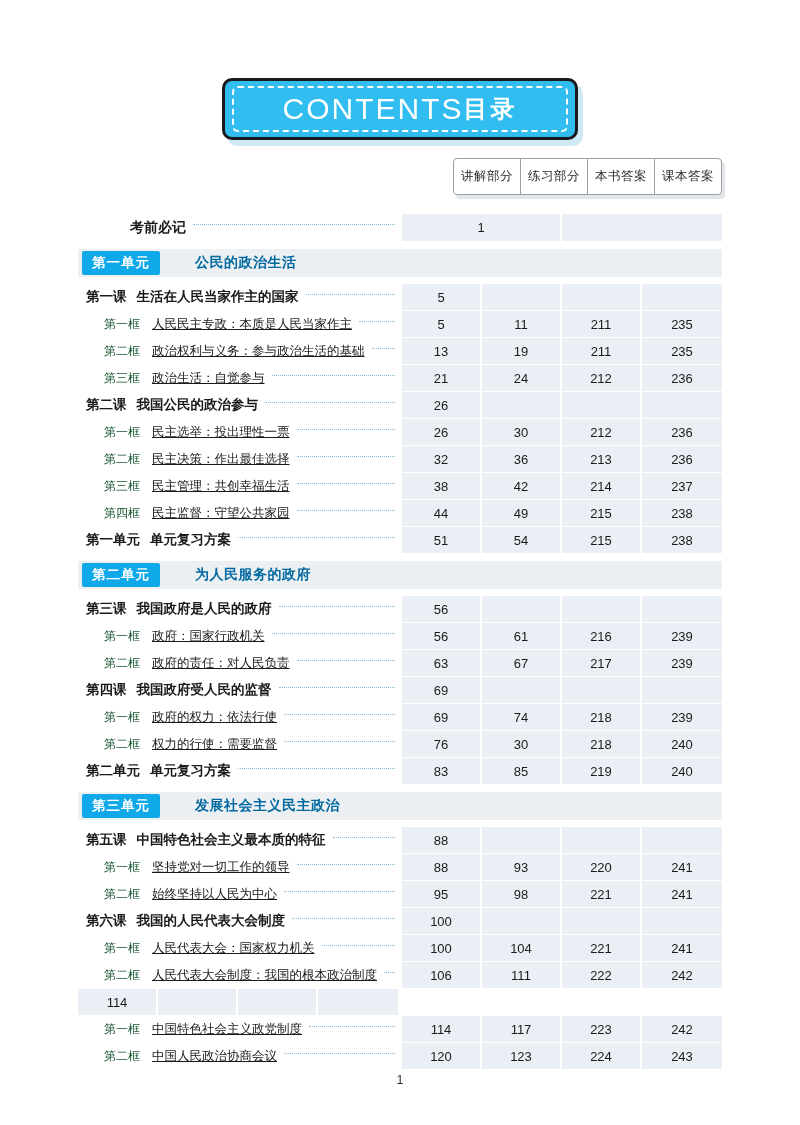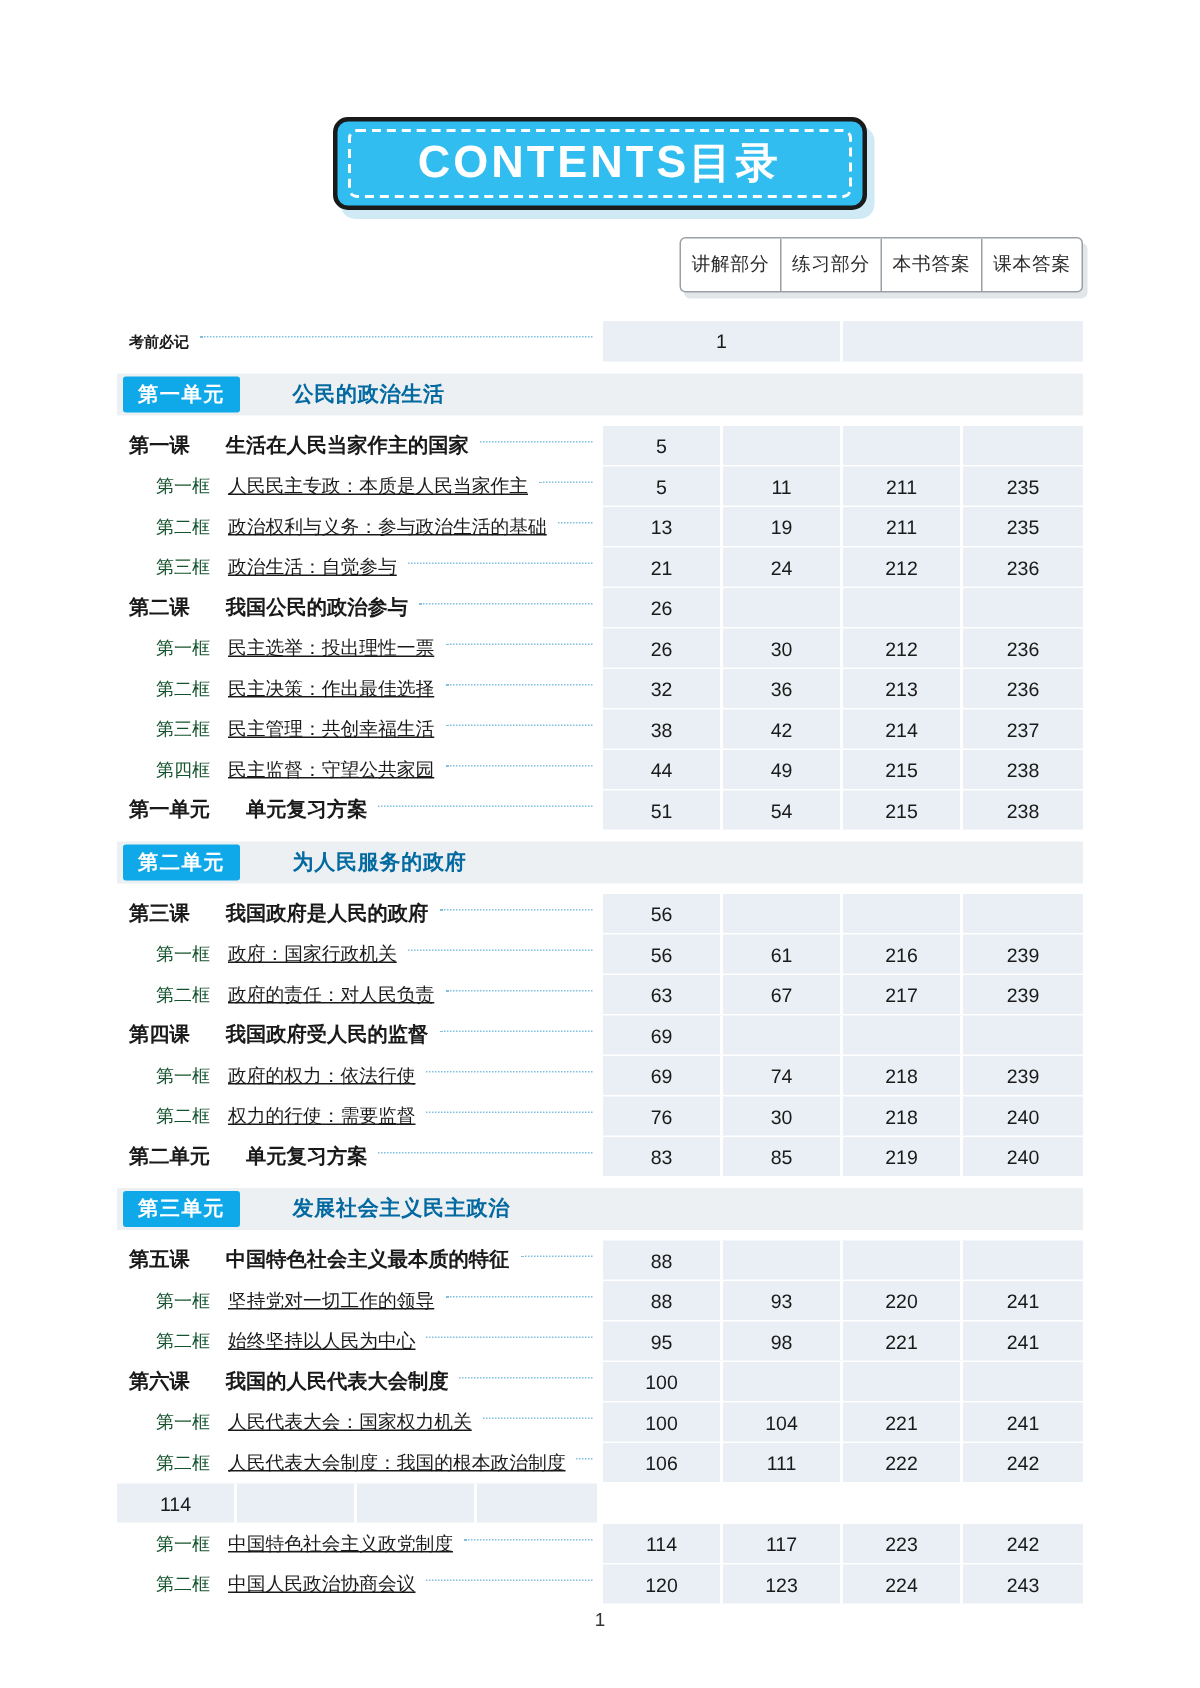--- a/index.html
+++ b/index.html
@@ -48,26 +48,26 @@
     position: absolute;
     left: 7px; top: 5px;
     right: 7px; bottom: 5px;
     border: 2px dashed #ffffff;
     border-radius: 6px;
     pointer-events: none;
   }
   .banner-text-en {
     color: #ffffff;
     font-size: 30px;
-    font-weight: bold;
+    font-weight: normal;
     letter-spacing: 2px;
   }
   .banner-text-cn {
     color: #ffffff;
-    font-size: 28px;
+    font-size: 24px;
     font-weight: bold;
     letter-spacing: 3px;
   }
 
   
   .legend-wrap {
     position: absolute;
     right: 78px;
     top: 158px;
   }
@@ -148,21 +148,21 @@
     font-size: 13.5px;
     font-weight: bold;
     color: #1a1a1a;
     padding-left: 8px;
     flex: 0 0 auto;
   }
   .lesson .lesson-title {
     font-size: 13.5px;
     font-weight: bold;
     color: #1a1a1a;
-    margin-left: 24px;
+    margin-left: 10px;
     flex: 0 0 auto;
   }
 
   
   .frame .frame-label {
     font-size: 12px;
     color: #14532d;
     padding-left: 26px;
     flex: 0 0 auto;
   }
@@ -174,25 +174,26 @@
     text-decoration: underline;
   }
 
   
   .review .lesson-label { font-weight: bold; }
   .review .lesson-title { font-weight: bold; }
 
   
   .row.note { height: 27px; }
   .note .note-title {
-    font-size: 10px;
+    font-size: 14px;
     font-weight: bold;
     color: #1a1a1a;
     padding-left: 8px;
     flex: 0 0 auto;
+    margin-left: 44px;
   }
 
   
   .unit-bar {
     display: flex;
     align-items: center;
     height: 28px;
     background: #edf0f2;
     margin: 8px 0 7px 0;
   }

